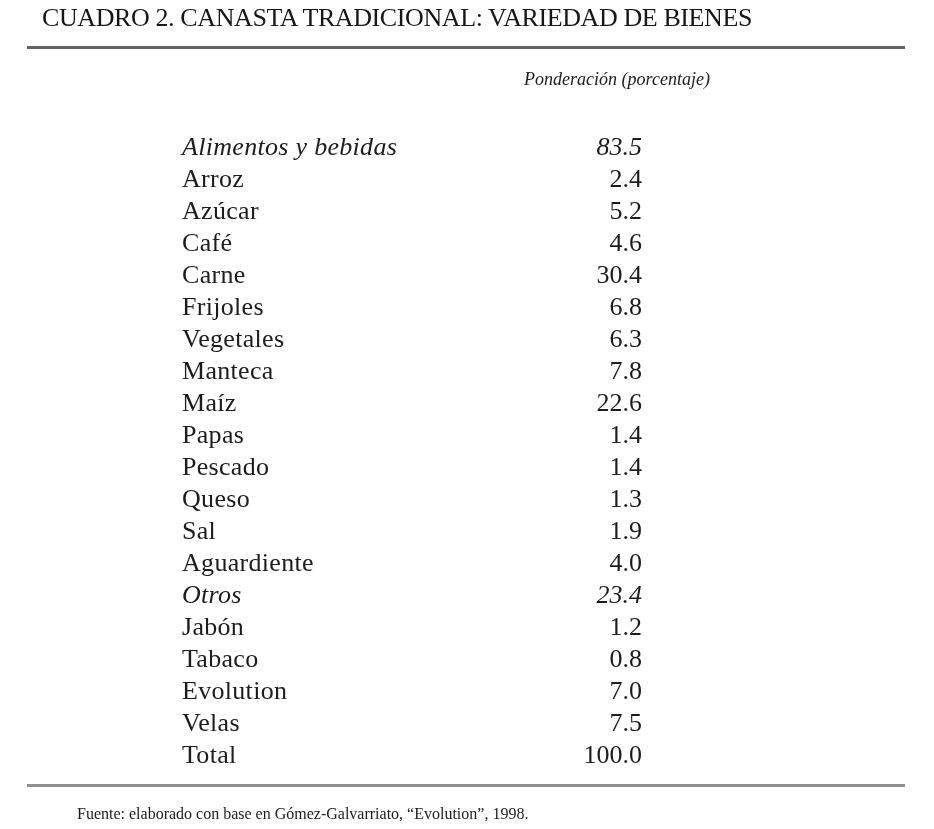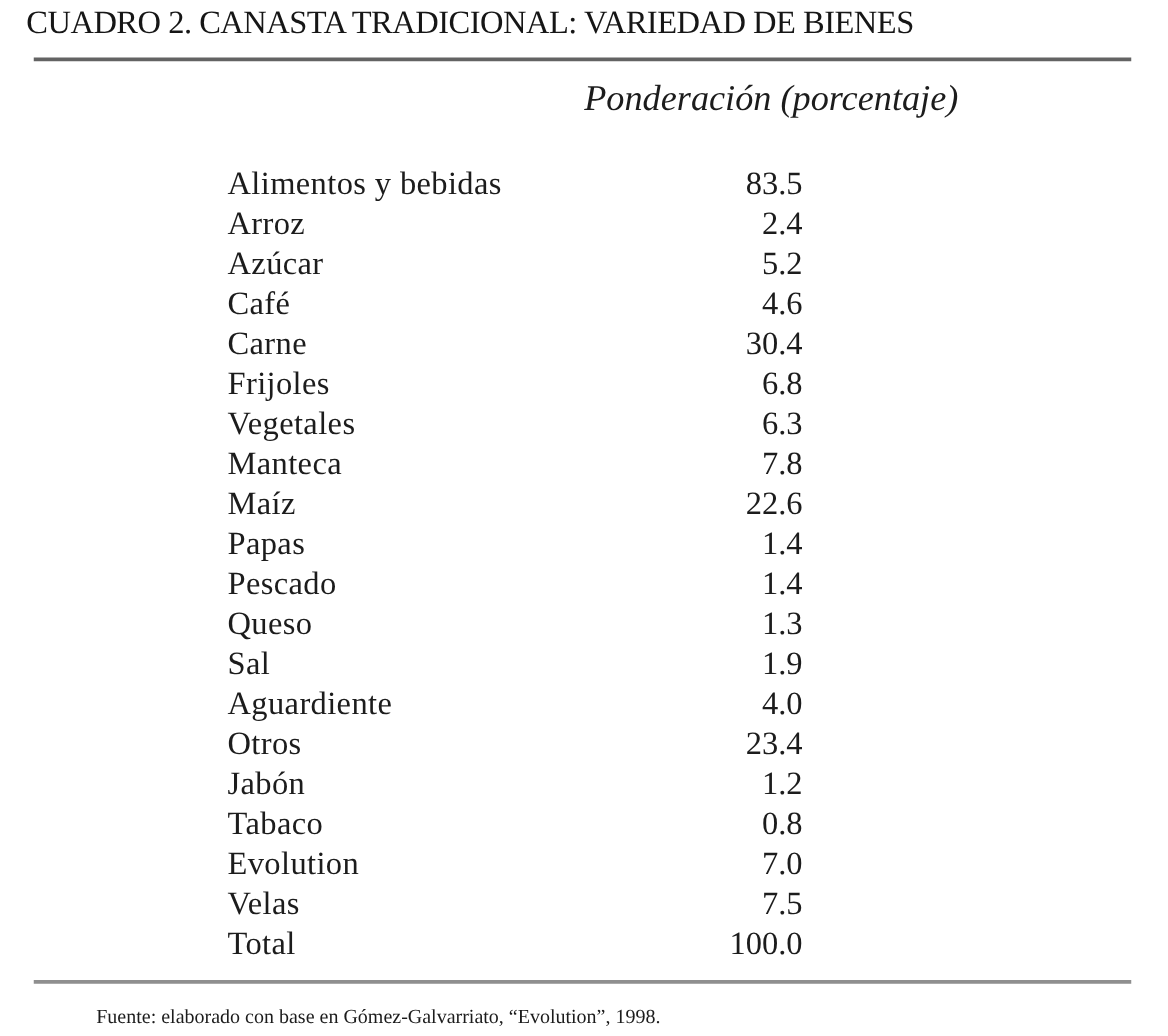--- a/index.html
+++ b/index.html
@@ -14,21 +14,21 @@
     background: #ffffff;
     color: #1c1c1c;
     font-family: "Liberation Serif", "DejaVu Serif", serif;
     overflow: hidden;
   }
   .table-title {
     position: absolute;
     top: 2px;
     left: 0;
     width: 752px;
-    text-align: center;
+    text-align: right;
     font-size: 26px;
     letter-spacing: -0.4px;
     line-height: 32px;
     white-space: nowrap;
     color: #161616;
   }
   .rule {
     position: absolute;
     left: 27px;
     width: 878px;
@@ -44,21 +44,21 @@
   .rule-bottom {
     top: 784px;
     background: #8f8f8f;
   }
   .col-header {
     position: absolute;
     top: 64px;
     left: 617px;
     transform: translateX(-50%);
     font-style: italic;
-    font-size: 29px;
+    font-size: 18px;
     line-height: 30px;
     white-space: nowrap;
     color: #1c1c1c;
   }
   .table-body {
     position: absolute;
     top: 131px;
     left: 182px;
     width: 460px;
   }
@@ -72,20 +72,21 @@
   }
   .row .label {
     text-align: left;
     letter-spacing: 0.3px;
   }
   .row .value {
     text-align: left;
   }
   .row.italic .label,
   .row.italic .value {
+    font-style: italic;
   }
   .source-note {
     position: absolute;
     top: 799px;
     left: 77px;
     font-size: 16px;
     line-height: 30px;
     white-space: nowrap;
     color: #1c1c1c;
   }

